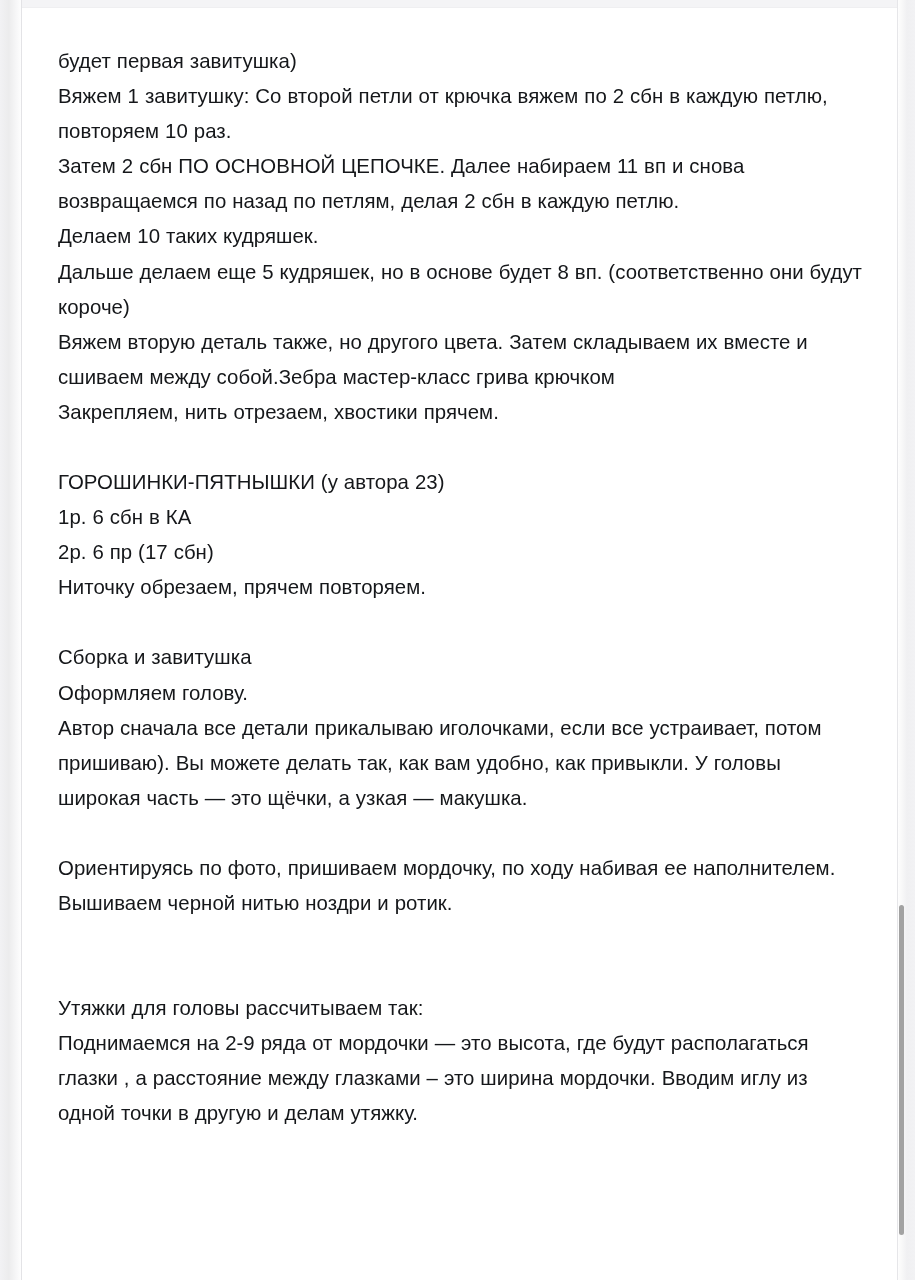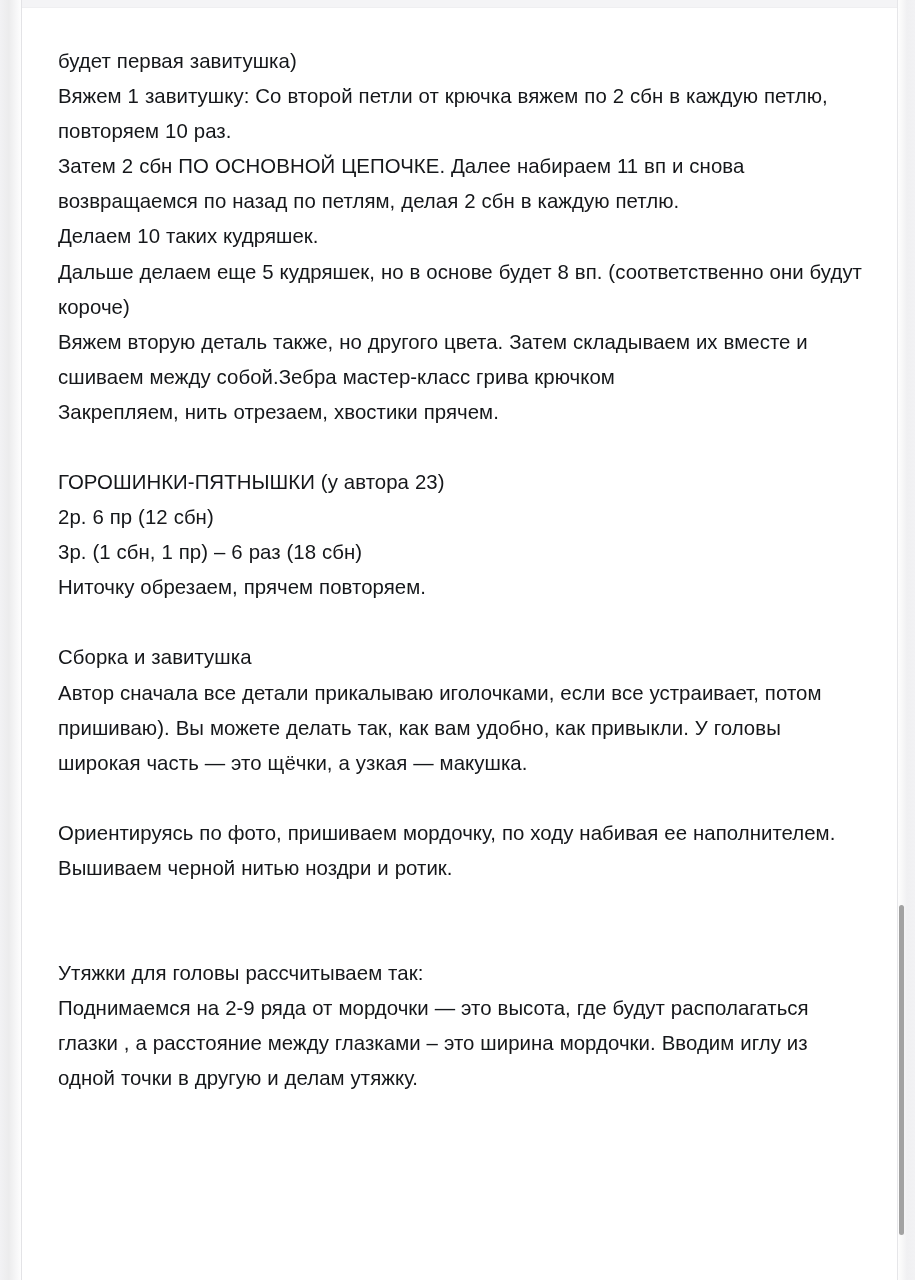--- a/index.html
+++ b/index.html
@@ -112,27 +112,28 @@
     <p class="para">Вяжем 1 завитушку: Со второй петли от крючка вяжем по 2 сбн в каждую петлю, повторяем 10 раз.</p>
     <p class="para">Затем 2 сбн ПО ОСНОВНОЙ ЦЕПОЧКЕ. Далее набираем 11 вп и снова возвращаемся по назад по петлям, делая 2 сбн в каждую петлю.</p>
     <p class="para">Делаем 10 таких кудряшек.</p>
     <p class="para">Дальше делаем еще 5 кудряшек, но в основе будет 8 вп. (соответственно они будут короче)</p>
     <p class="para">Вяжем вторую деталь также, но другого цвета. Затем складываем их вместе и сшиваем между собой.Зебра мастер-класс грива крючком</p>
     <p class="para">Закрепляем, нить отрезаем, хвостики прячем.</p>
 
     <div class="spacer"></div>
 
     <p class="para">ГОРОШИНКИ-ПЯТНЫШКИ (у автора 23)</p>
-    <p class="para">2р. 6 пр (12 сбн)</p>
-    <p class="para">3р. (1 сбн, 1 пр) – 6 раз (18 сбн)</p>
+    <p class="para">1р. 6 сбн в КА</p>
+    <p class="para">2р. 6 пр (17 сбн)</p>
     <p class="para">Ниточку обрезаем, прячем повторяем.</p>
 
     <div class="spacer"></div>
 
     <p class="para">Сборка и завитушка</p>
+    <p class="para">Оформляем голову.</p>
     <p class="para">Автор сначала все детали прикалываю иголочками, если все устраивает, потом пришиваю). Вы можете делать так, как вам удобно, как привыкли. У головы широкая часть — это щёчки, а узкая — макушка.</p>
 
     <div class="spacer"></div>
 
     <p class="para">Ориентируясь по фото, пришиваем мордочку, по ходу набивая ее наполнителем. Вышиваем черной нитью ноздри и ротик.</p>
 
     <div class="spacer"></div>
 
 
     <div class="spacer"></div>

